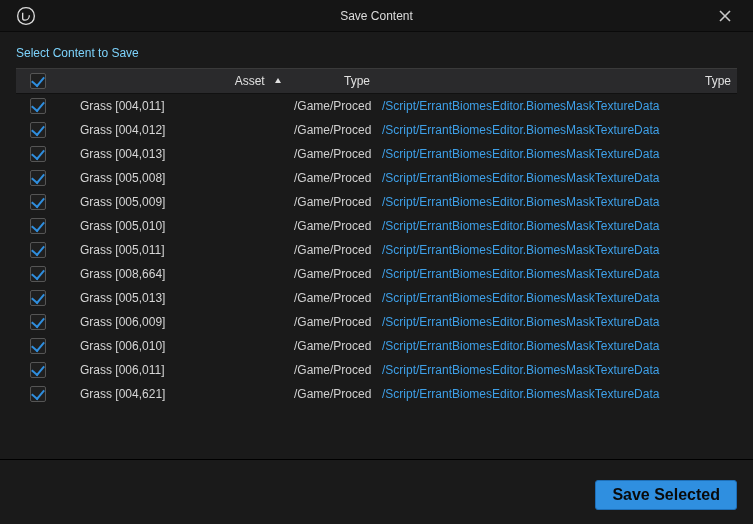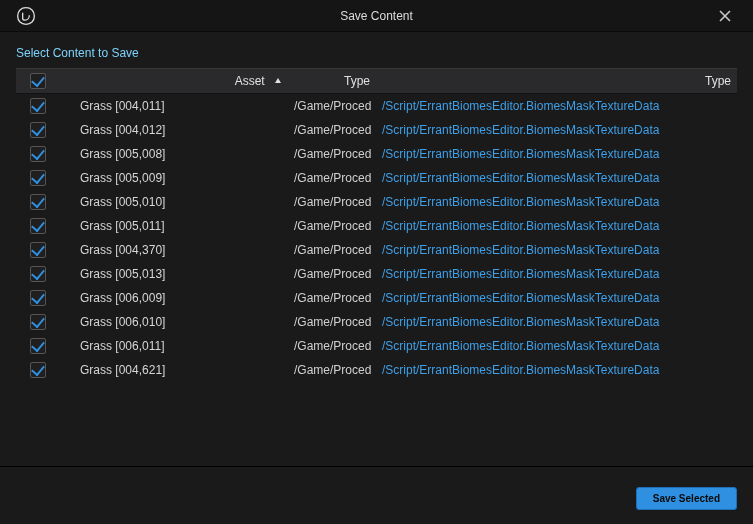--- a/index.html
+++ b/index.html
@@ -118,21 +118,21 @@
     padding: 10px 16px 14px 16px;
     display: flex;
     gap: 10px;
     justify-content: flex-end;
     border-top: 1px solid #000;
     background:#1a1a1a;
   }
   .btn {
     padding: 5px 16px;
     border-radius: 3px;
-    font-size: 10px;
+    font-size: 16px;
     cursor: pointer;
     border: 1px solid #000;
     margin-top: 10px;
   }
   .btn-primary {
     background: #2f8fe0;
     color: #0a0a0a;
     font-weight:600;
     border-color:#1e6fb8;
   }
@@ -205,20 +205,26 @@
             <td class="type">/Script/ErrantBiomesEditor.BiomesMaskTextureData</td>
           </tr>
           <tr>
             <td class="cb"><input type="checkbox" class="chk" checked="" style=""></td>
             <td class="asset">Grass [004,012]</td>
             <td class="file">/Game/Proced</td>
             <td class="type">/Script/ErrantBiomesEditor.BiomesMaskTextureData</td>
           </tr>
           <tr>
             <td class="cb"><input type="checkbox" class="chk" checked="" style=""></td>
+            <td class="asset">Grass [004,013]</td>
+            <td class="file">/Game/Proced</td>
+            <td class="type">/Script/ErrantBiomesEditor.BiomesMaskTextureData</td>
+          </tr>
+          <tr>
+            <td class="cb"><input type="checkbox" class="chk" checked="" style=""></td>
             <td class="asset">Grass [005,008]</td>
             <td class="file">/Game/Proced</td>
             <td class="type">/Script/ErrantBiomesEditor.BiomesMaskTextureData</td>
           </tr>
           <tr>
             <td class="cb"><input type="checkbox" class="chk" checked="" style=""></td>
             <td class="asset">Grass [005,009]</td>
             <td class="file">/Game/Proced</td>
             <td class="type">/Script/ErrantBiomesEditor.BiomesMaskTextureData</td>
           </tr>
@@ -229,21 +235,21 @@
             <td class="type">/Script/ErrantBiomesEditor.BiomesMaskTextureData</td>
           </tr>
           <tr>
             <td class="cb"><input type="checkbox" class="chk" checked="" style=""></td>
             <td class="asset">Grass [005,011]</td>
             <td class="file">/Game/Proced</td>
             <td class="type">/Script/ErrantBiomesEditor.BiomesMaskTextureData</td>
           </tr>
           <tr>
             <td class="cb"><input type="checkbox" class="chk" checked="" style=""></td>
-            <td class="asset">Grass [004,370]</td>
+            <td class="asset">Grass [008,664]</td>
             <td class="file">/Game/Proced</td>
             <td class="type">/Script/ErrantBiomesEditor.BiomesMaskTextureData</td>
           </tr>
           <tr>
             <td class="cb"><input type="checkbox" class="chk" checked="" style=""></td>
             <td class="asset">Grass [005,013]</td>
             <td class="file">/Game/Proced</td>
             <td class="type">/Script/ErrantBiomesEditor.BiomesMaskTextureData</td>
           </tr>
           <tr>

